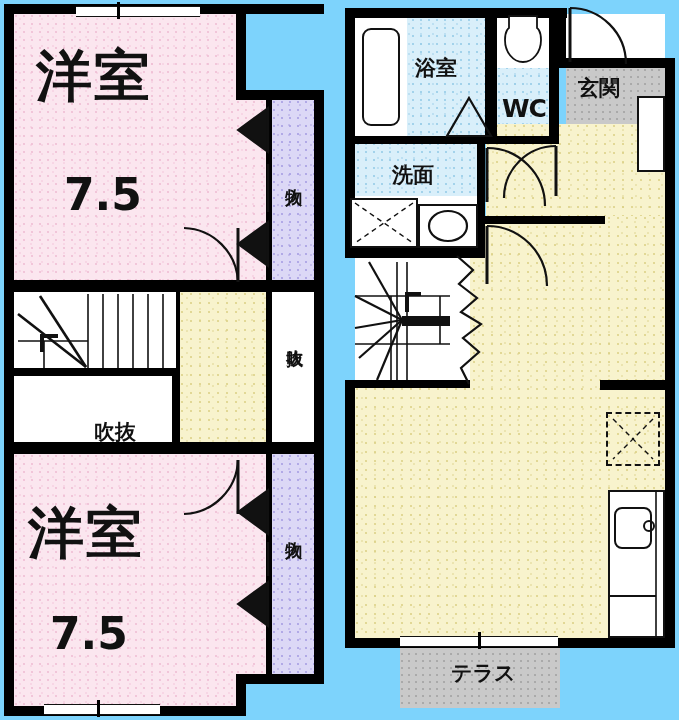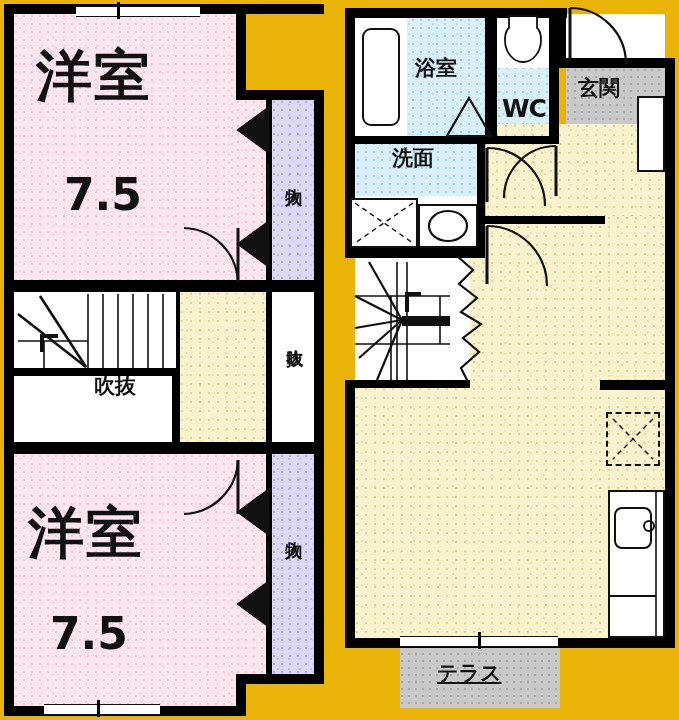--- a/index.html
+++ b/index.html
@@ -4,21 +4,21 @@
 <title>Floor Plan</title>
 <style>
   html,body{margin:0;padding:0;background:#ffffff;}
   body{
     font-family:"DejaVu Sans","Liberation Sans",sans-serif;
     -webkit-font-smoothing:antialiased;
   }
   #plan{
     position:relative;
     width:679px;height:720px;
-    background:#eab308;
+    background:#7dd3fc;
     overflow:hidden;
   }
 
   
   .fill{position:absolute;box-sizing:border-box;}
 
   
   .tex-pink{
     background-color:#fbe6ef;
     background-image:
@@ -317,24 +317,24 @@
   <div class="thin" style="left:478px;top:632px;width:3px;height:17px;"></div>
 
   <div class="lbl big room-name" style="left:36px;top:48px;">洋室</div>
   <div class="lbl mid" style="left:64px;top:173px;">7.5</div>
 
   <div class="lbl big room-name" style="left:28px;top:505px;">洋室</div>
   <div class="lbl mid" style="left:50px;top:612px;">7.5</div>
 
 
   <div class="lbl small room-name" style="left:415px;top:58px;">浴室</div>
-  <div class="lbl small room-name" style="left:392px;top:148px;">洗面</div>
+  <div class="lbl small room-name" style="left:392px;top:165px;">洗面</div>
   <div class="lbl" style="left:502px;top:96px;font-size:25px;font-weight:700;letter-spacing:-1px;">WC</div>
   <div class="lbl small room-name" style="left:578px;top:78px;">玄関</div>
-  <div class="lbl small room-name" style="left:437px;top:663px;text-decoration:underline;">テラス</div>
+  <div class="lbl small room-name" style="left:451px;top:663px;">テラス</div>
 
   <div class="lbl tiny room-name v" style="left:285px;top:175px;">物入</div>
   <div class="lbl tiny room-name v" style="left:285px;top:528px;">物入</div>
 
-  <div class="lbl small room-name" style="left:94px;top:376px;">吹抜</div>
+  <div class="lbl small room-name" style="left:94px;top:422px;">吹抜</div>
   <div class="lbl tiny room-name v" style="left:286px;top:337px;">吹抜</div>
 
 </div>
 
 </body></html>

